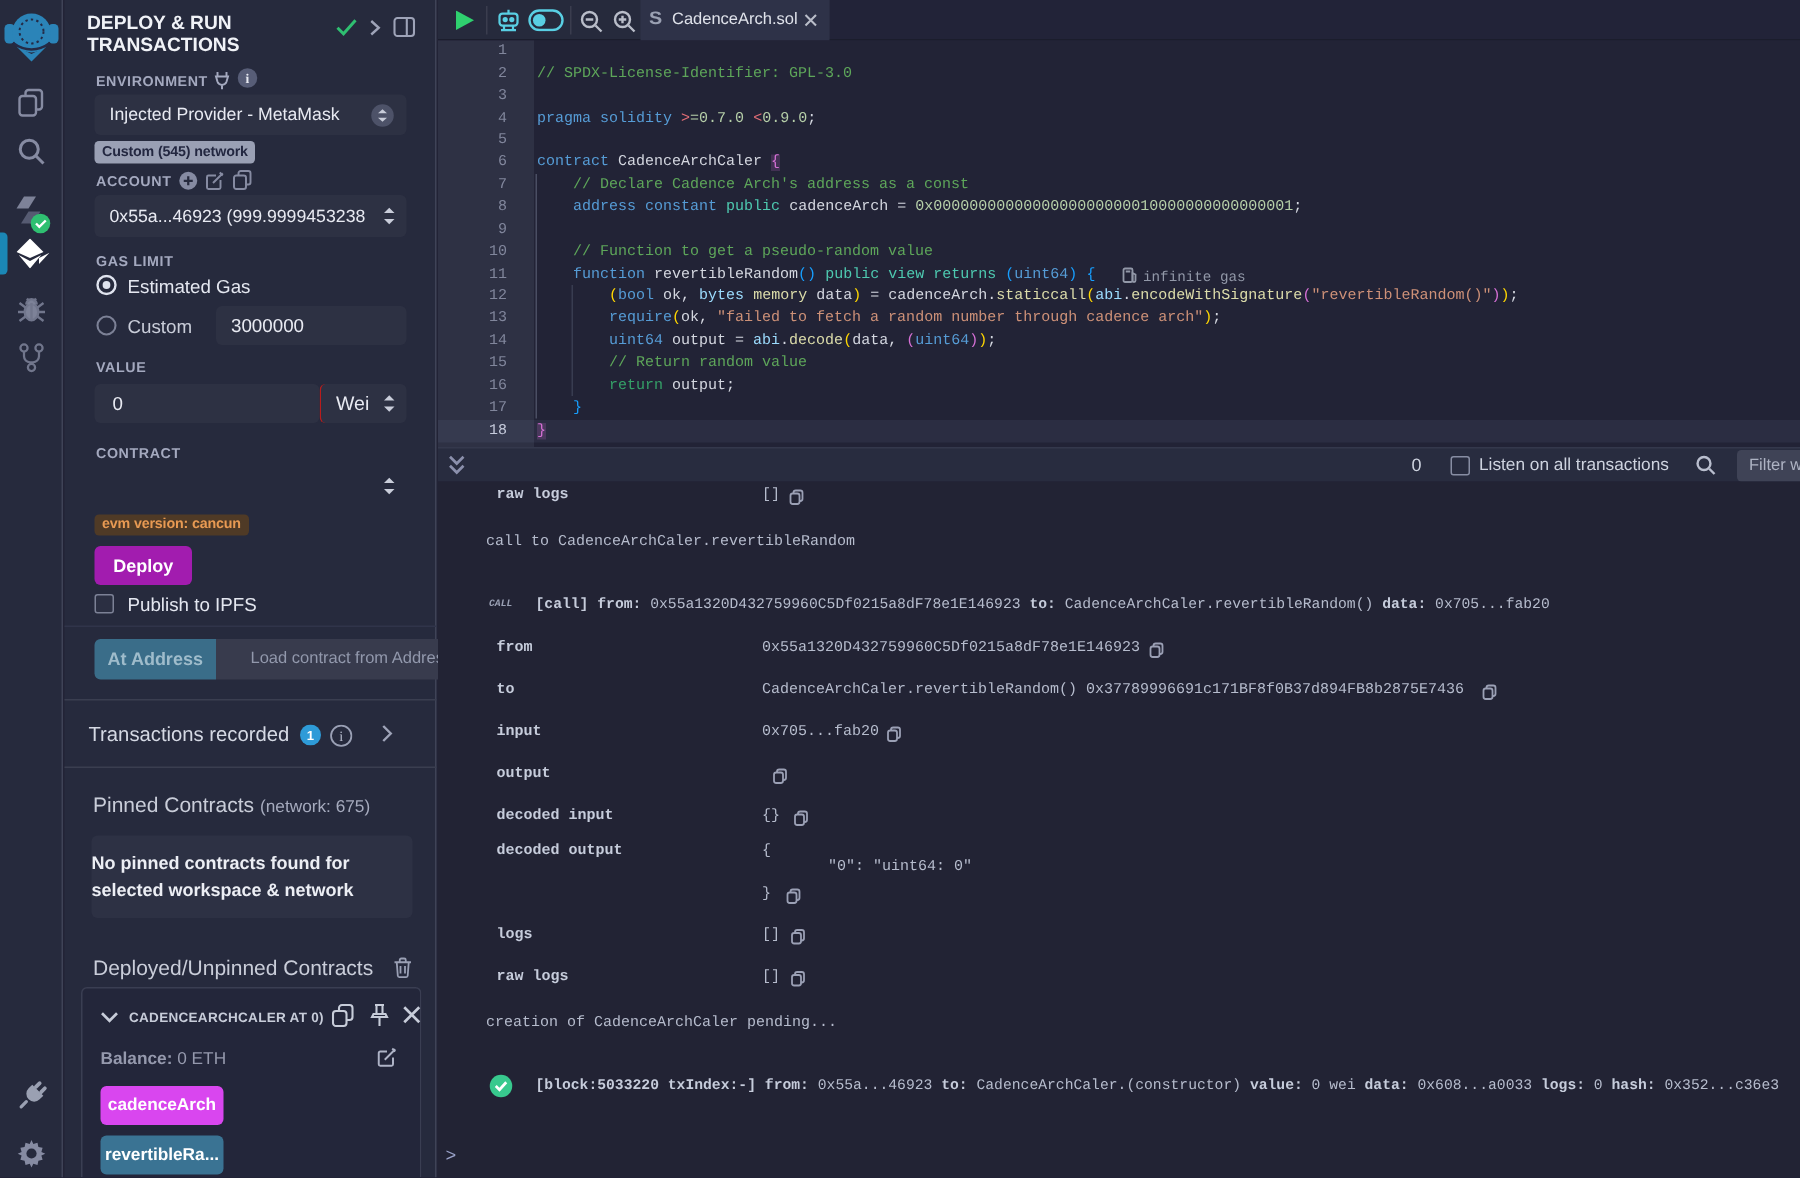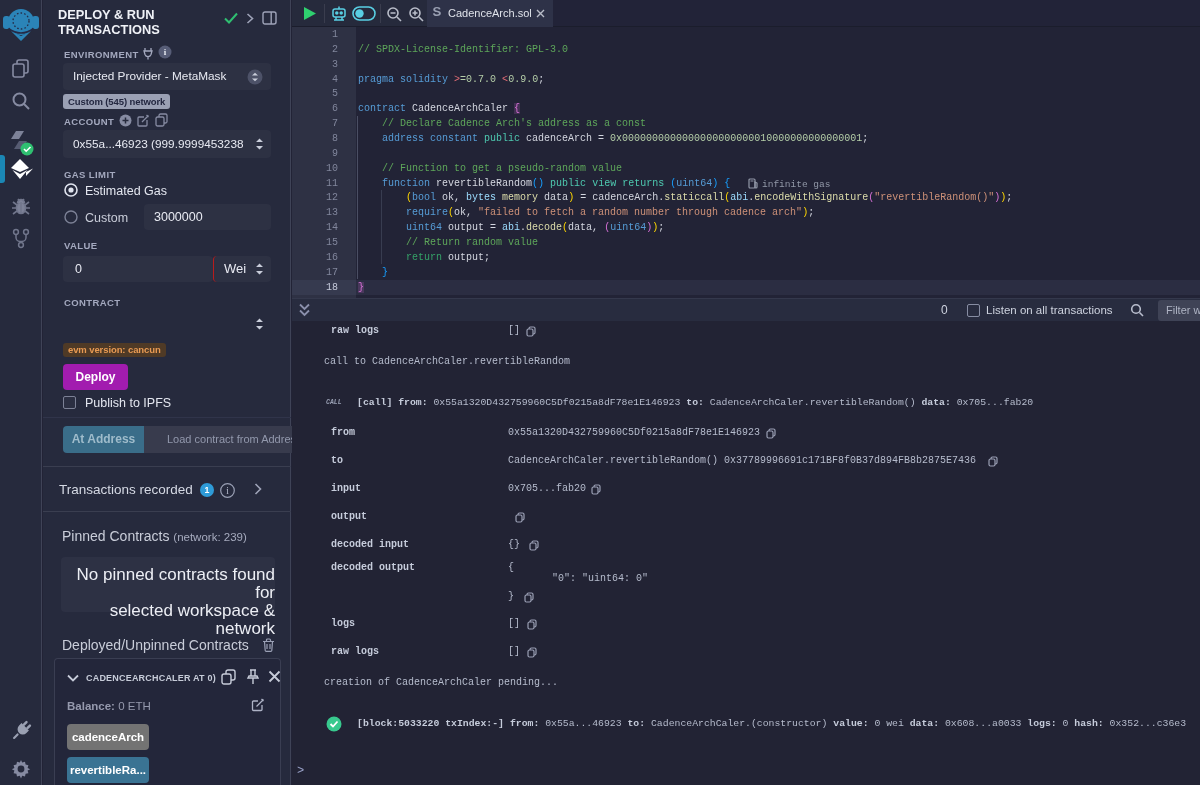--- a/index.html
+++ b/index.html
@@ -185,22 +185,22 @@
     </svg>
   <svg class="a" style="left:177px;top:483px" width="15" height="15" viewBox="0 0 15 15" fill="none">
       <circle cx="7.5" cy="7.5" r="6.8" stroke="#9aa0b5" stroke-width="1.2"></circle>
       <text x="7.5" y="11" font-size="9.5" fill="#b9becf" text-anchor="middle" font-family="Liberation Serif">i</text>
     </svg>
   <svg class="a" style="left:211px;top:483px" width="8" height="12" viewBox="0 0 8 12" fill="none" stroke="#9ea3b8" stroke-width="1.6">
       <path d="M1.5 1 L6.5 6 L1.5 11"></path>
     </svg>
   <div class="a" style="left:0;top:511px;width:248px;height:1px;background:#3a3e50"></div>
 
-  <div class="hdr" style="left:19px;top:528px;font-size:14px;font-weight:normal;color:#c9cdd9">Pinned Contracts <span style="font-size:11.5px;color:#a6abbe">(network: 239)</span></div>
-  <div class="a" style="left:18px;top:557px;width:214px;height:55px;background:#2d3144;border-radius:4px;color:#eceef4;font-size:17px;font-weight:normal;text-align:right;line-height:18px;padding-top:9px">No pinned contracts found for<br>selected workspace &amp; network</div>
+  <div class="hdr" style="left:19px;top:528px;font-size:14px;font-weight:normal;color:#c9cdd9">Pinned Contracts <span style="font-size:11.5px;color:#a6abbe">(network: 675)</span></div>
+  <div class="a" style="left:18px;top:557px;width:214px;height:55px;background:#2d3144;border-radius:4px;color:#eceef4;font-size:12px;font-weight:bold;text-align:left;line-height:18px;padding-top:9px">No pinned contracts found for<br>selected workspace &amp; network</div>
 
   <div class="hdr" style="left:19px;top:637px;font-size:14px;font-weight:normal;color:#c9cdd9">Deployed/Unpinned Contracts</div>
   <svg class="a" style="left:219px;top:638px" width="13" height="14" viewBox="0 0 13 14" fill="none" stroke="#9aa0b5" stroke-width="1.2">
       <path d="M1 3.5 h11 M4.5 3.5 V2 a1 1 0 0 1 1 -1 h2 a1 1 0 0 1 1 1 v1.5 M2.5 3.5 l.7 9 a1 1 0 0 0 1 .9 h4.6 a1 1 0 0 0 1 -.9 l.7 -9 M5 6 v5 M8 6 v5"></path>
     </svg>
 
   <div class="a" style="left:11px;top:658px;width:227px;height:127px;background:#23263a;border:1px solid #3a3e52;border-radius:4px 4px 0 0;border-bottom:none">
     <svg class="a" style="left:12px;top:15px" width="12" height="8" viewBox="0 0 12 8" fill="none" stroke="#c7ccd9" stroke-width="1.8">
         <path d="M1 1.5 L6 6.5 L11 1.5"></path>
       </svg>
@@ -213,21 +213,21 @@
         <path d="M4 1 h6 M5 1 v6 M9 1 v6 M3 7 h8 l1 2 H2 Z M7 9 v6"></path>
       </svg>
     <svg class="a" style="left:213px;top:11px" width="13" height="13" viewBox="0 0 13 13" fill="none" stroke="#c7ccd9" stroke-width="1.8">
         <path d="M1.5 1.5 L11.5 11.5 M11.5 1.5 L1.5 11.5"></path>
       </svg>
     <div class="a" style="left:12px;top:41px;font-size:11.5px;color:#9599ad"><b>Balance:</b> 0 ETH</div>
     <svg class="a" style="left:196px;top:39px" width="14" height="14" viewBox="0 0 14 14" fill="none" stroke="#aeb3c6" stroke-width="1.3">
         <path d="M11 7 v4.5 a1 1 0 0 1 -1 1 H2.5 a1 1 0 0 1 -1 -1 V4 a1 1 0 0 1 1 -1 H7"></path>
         <path d="M5.5 8.5 L12.5 1.5 M10.5 1 l2 2"></path>
       </svg>
-    <div class="a" style="left:12px;top:65px;width:82px;height:26px;background:#737373;border-radius:4px;color:#fff;font-size:11.5px;font-weight:bold;text-align:center;line-height:26px">cadenceArch</div>
+    <div class="a" style="left:12px;top:65px;width:82px;height:26px;background:#d946ef;border-radius:4px;color:#fff;font-size:11.5px;font-weight:bold;text-align:center;line-height:26px">cadenceArch</div>
     <div class="a" style="left:12px;top:98px;width:82px;height:26px;background:#3a7393;border-radius:4px;color:#fff;font-size:11.5px;font-weight:bold;text-align:center;line-height:26px">revertibleRa...</div>
   </div>
 </div>
 
 <div class="a" id="topbar">
   <div class="a" style="left:261px;top:0;width:647px;height:26px;background:#222338"></div>
   <svg class="a" style="left:11px;top:7px" width="14" height="13" viewBox="0 0 14 13">
       <path d="M1 0 L13 6.5 L1 13 Z" fill="#2fd06f"></path>
     </svg>
   <div class="a" style="left:32px;top:4px;width:1px;height:19px;background:#3a3d4e"></div>

